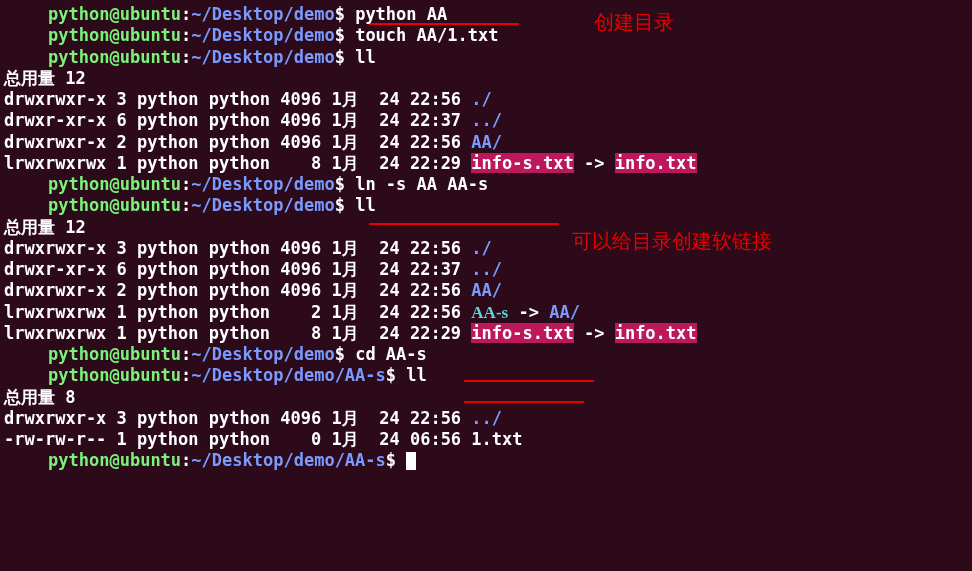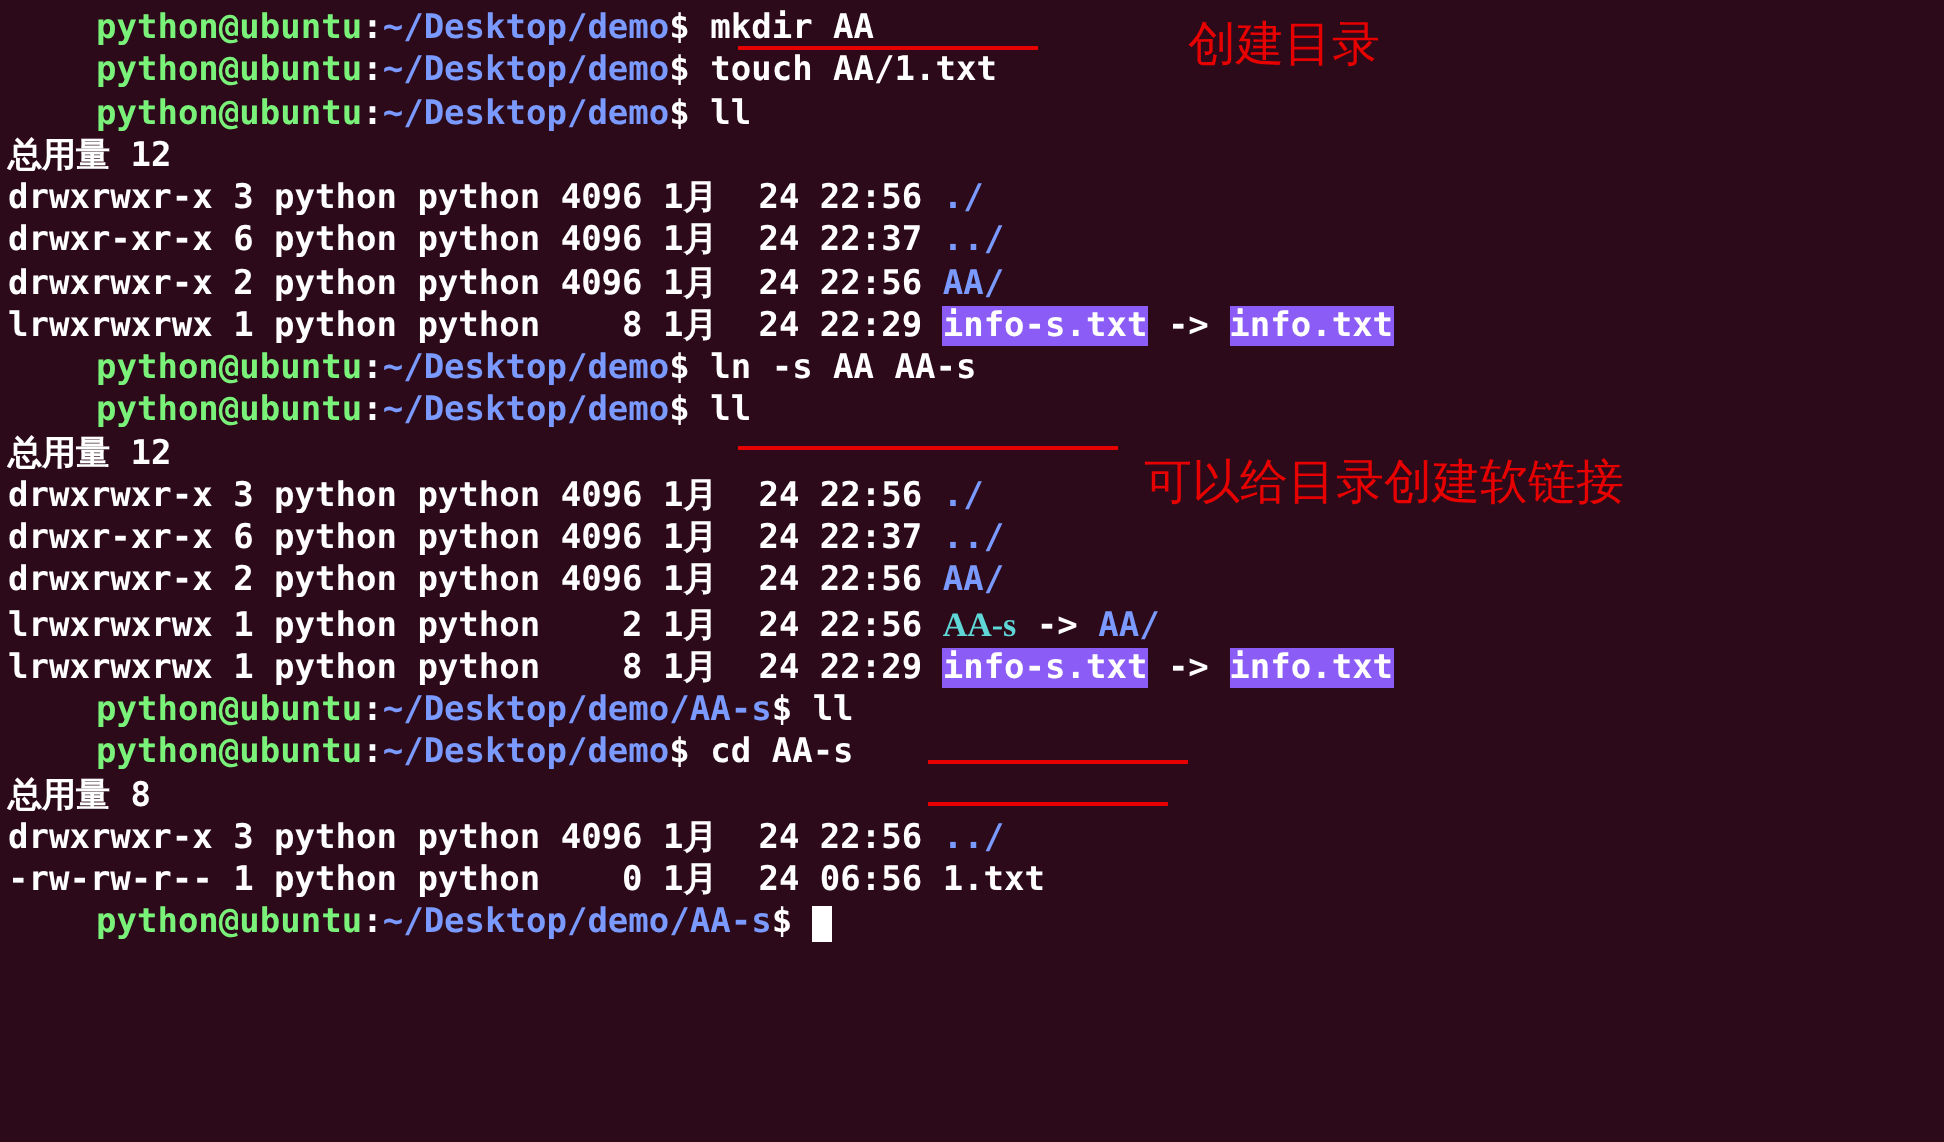--- a/index.html
+++ b/index.html
@@ -27,33 +27,33 @@
     .host { color: #7af27a; }
     .at { color: #7af27a; }
     .colon { color: #ffffff; }
     .path { color: #7a9aff; }
     .dollar { color: #ffffff; }
     .cmd { color: #ffffff; }
     .dir { color: #7a9aff; }
     .link-name { color: #5fd7d7; font-family: Liberation Serif, serif; }
     .arrow { color: #ffffff; }
     .link-target-dir { color: #7a9aff; }
-    .bad-link { color: #ffffff; background: #8b5cf6; }
+    .bad-link { color: #ffffff; background: #be185d; }
     .cursor {
       display: inline-block;
       width: 10px;
       height: 18px;
       background: #ffffff;
       vertical-align: text-bottom;
     }
     .annotation {
       position: absolute;
       color: #e60000;
-      font-family: Liberation Mono, monospace;
-      font-size: 24px;
+      font-family: Liberation Sans, sans-serif;
+      font-size: 20px;
       font-weight: normal;
     }
     .underline {
       position: absolute;
       height: 2px;
       background: #e60000;
     }
     .underline2 {
       position: absolute;
       height: 2px;
@@ -69,21 +69,21 @@
 <div class="terminal">
 
 <div class="annotation" style="top:6px; left:590px;">创建目录</div>
 <div class="annotation" style="top:225px; left:568px;">可以给目录创建软链接</div>
 
 <div class="underline" style="top:19px; left:365px; width:150px;"></div>
 <div class="underline2" style="top:219px; left:365px; width:190px;"></div>
 <div class="underline2" style="top:376px; left:460px; width:130px;"></div>
 <div class="underline2" style="top:397px; left:460px; width:120px;"></div>
 
-<div class="line"><span class="user">python</span><span class="at">@</span><span class="host">ubuntu</span><span class="colon">:</span><span class="path">~/Desktop/demo</span><span class="dollar">$</span><span> </span><span class="cmd">mkdir AA</span></div>
+<div class="line"><span class="user">python</span><span class="at">@</span><span class="host">ubuntu</span><span class="colon">:</span><span class="path">~/Desktop/demo</span><span class="dollar">$</span><span> </span><span class="cmd">python AA</span></div>
 
 <div class="line"><span class="user">python</span><span class="at">@</span><span class="host">ubuntu</span><span class="colon">:</span><span class="path">~/Desktop/demo</span><span class="dollar">$</span><span> </span><span class="cmd">touch AA/1.txt</span></div>
 
 <div class="line"><span class="user">python</span><span class="at">@</span><span class="host">ubuntu</span><span class="colon">:</span><span class="path">~/Desktop/demo</span><span class="dollar">$</span><span> </span><span class="cmd">ll</span></div>
 
 <div class="line"><span>总用量 </span><span>12</span></div>
 
 <div class="line"><span>drwxrwxr-x 3 python python 4096 1月  24 22:56 </span><span class="dir">./</span></div>
 <div class="line"><span>drwxr-xr-x 6 python python 4096 1月  24 22:37 </span><span class="dir">../</span></div>
 <div class="line"><span>drwxrwxr-x 2 python python 4096 1月  24 22:56 </span><span class="dir">AA</span><span class="dir">/</span></div>
@@ -94,23 +94,23 @@
 <div class="line"><span class="user">python</span><span class="at">@</span><span class="host">ubuntu</span><span class="colon">:</span><span class="path">~/Desktop/demo</span><span class="dollar">$</span><span> </span><span class="cmd">ll</span></div>
 
 <div class="line"><span>总用量 </span><span>12</span></div>
 
 <div class="line"><span>drwxrwxr-x 3 python python 4096 1月  24 22:56 </span><span class="dir">./</span></div>
 <div class="line"><span>drwxr-xr-x 6 python python 4096 1月  24 22:37 </span><span class="dir">../</span></div>
 <div class="line"><span>drwxrwxr-x 2 python python 4096 1月  24 22:56 </span><span class="dir">AA</span><span class="dir">/</span></div>
 <div class="line"><span>lrwxrwxrwx 1 python python    2 1月  24 22:56 </span><span class="link-name">AA-s</span><span class="arrow"> -&gt; </span><span class="link-target-dir">AA</span><span class="link-target-dir">/</span></div>
 <div class="line"><span>lrwxrwxrwx 1 python python    8 1月  24 22:29 </span><span class="bad-link">info-s.txt</span><span class="arrow"> -&gt; </span><span class="bad-link">info.txt</span></div>
 
+<div class="line"><span class="user">python</span><span class="at">@</span><span class="host">ubuntu</span><span class="colon">:</span><span class="path">~/Desktop/demo</span><span class="dollar">$</span><span> </span><span class="cmd">cd AA-s</span></div>
+
 <div class="line"><span class="user">python</span><span class="at">@</span><span class="host">ubuntu</span><span class="colon">:</span><span class="path">~/Desktop/demo/AA-s</span><span class="dollar">$</span><span> </span><span class="cmd">ll</span></div>
-
-<div class="line"><span class="user">python</span><span class="at">@</span><span class="host">ubuntu</span><span class="colon">:</span><span class="path">~/Desktop/demo</span><span class="dollar">$</span><span> </span><span class="cmd">cd AA-s</span></div>
 
 <div class="line"><span>总用量 </span><span>8</span></div>
 
 <div class="line"><span>drwxrwxr-x 3 python python 4096 1月  24 22:56 </span><span class="dir">../</span></div>
 <div class="line"><span>-rw-rw-r-- 1 python python    0 1月  24 06:56 1.txt</span></div>
 
 <div class="line"><span class="user">python</span><span class="at">@</span><span class="host">ubuntu</span><span class="colon">:</span><span class="path">~/Desktop/demo/AA-s</span><span class="dollar">$</span><span> </span><span class="cursor"></span></div>
 
 </div>
 

